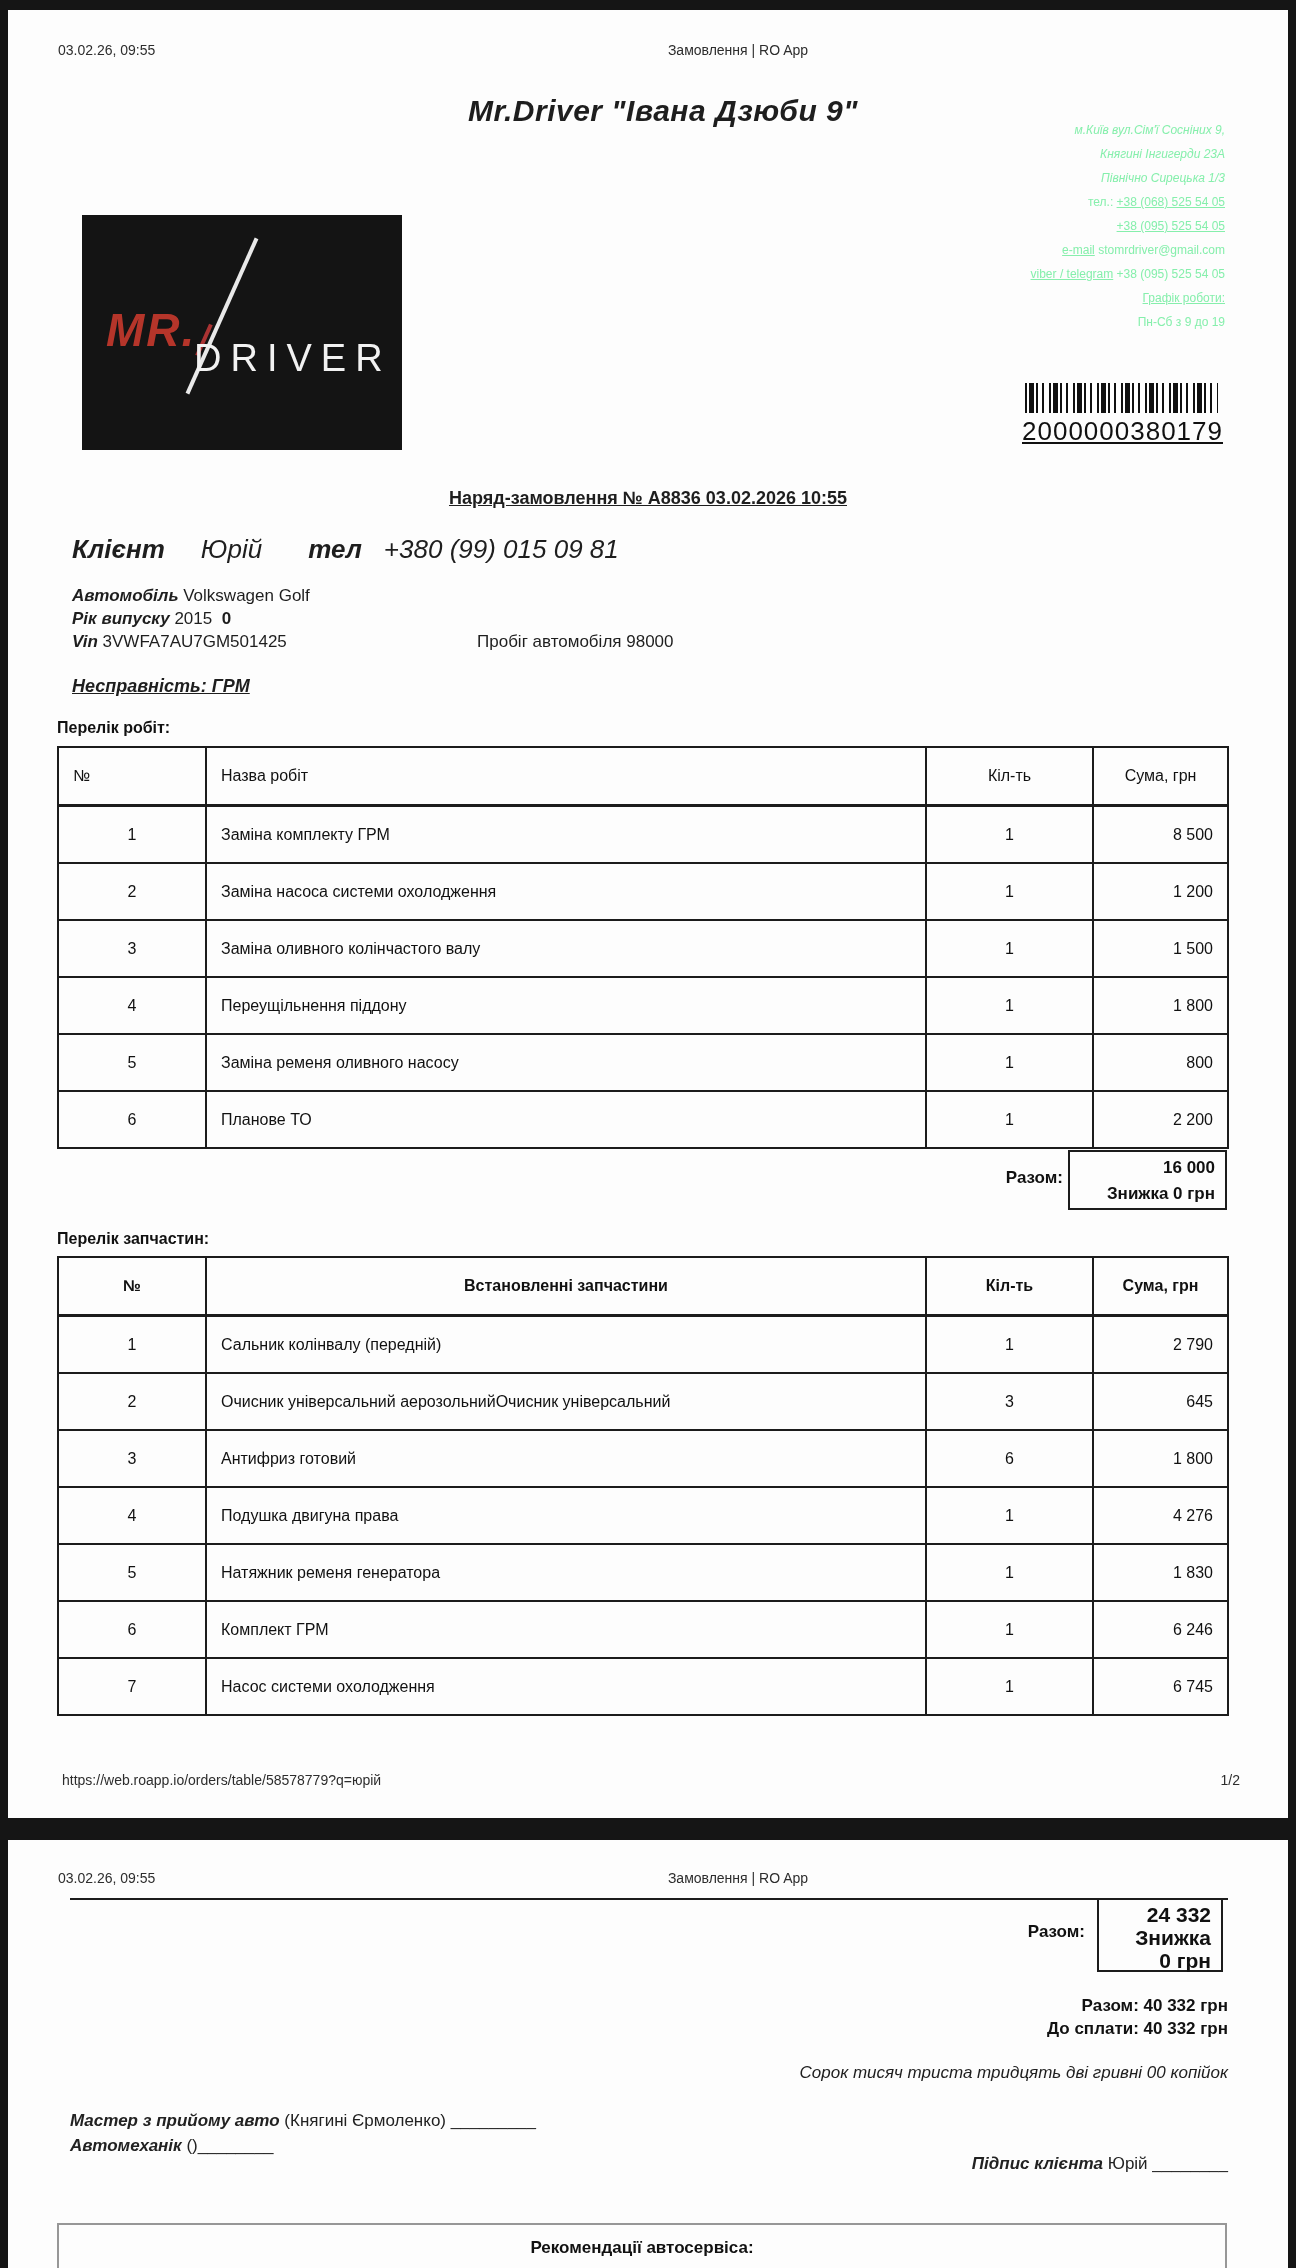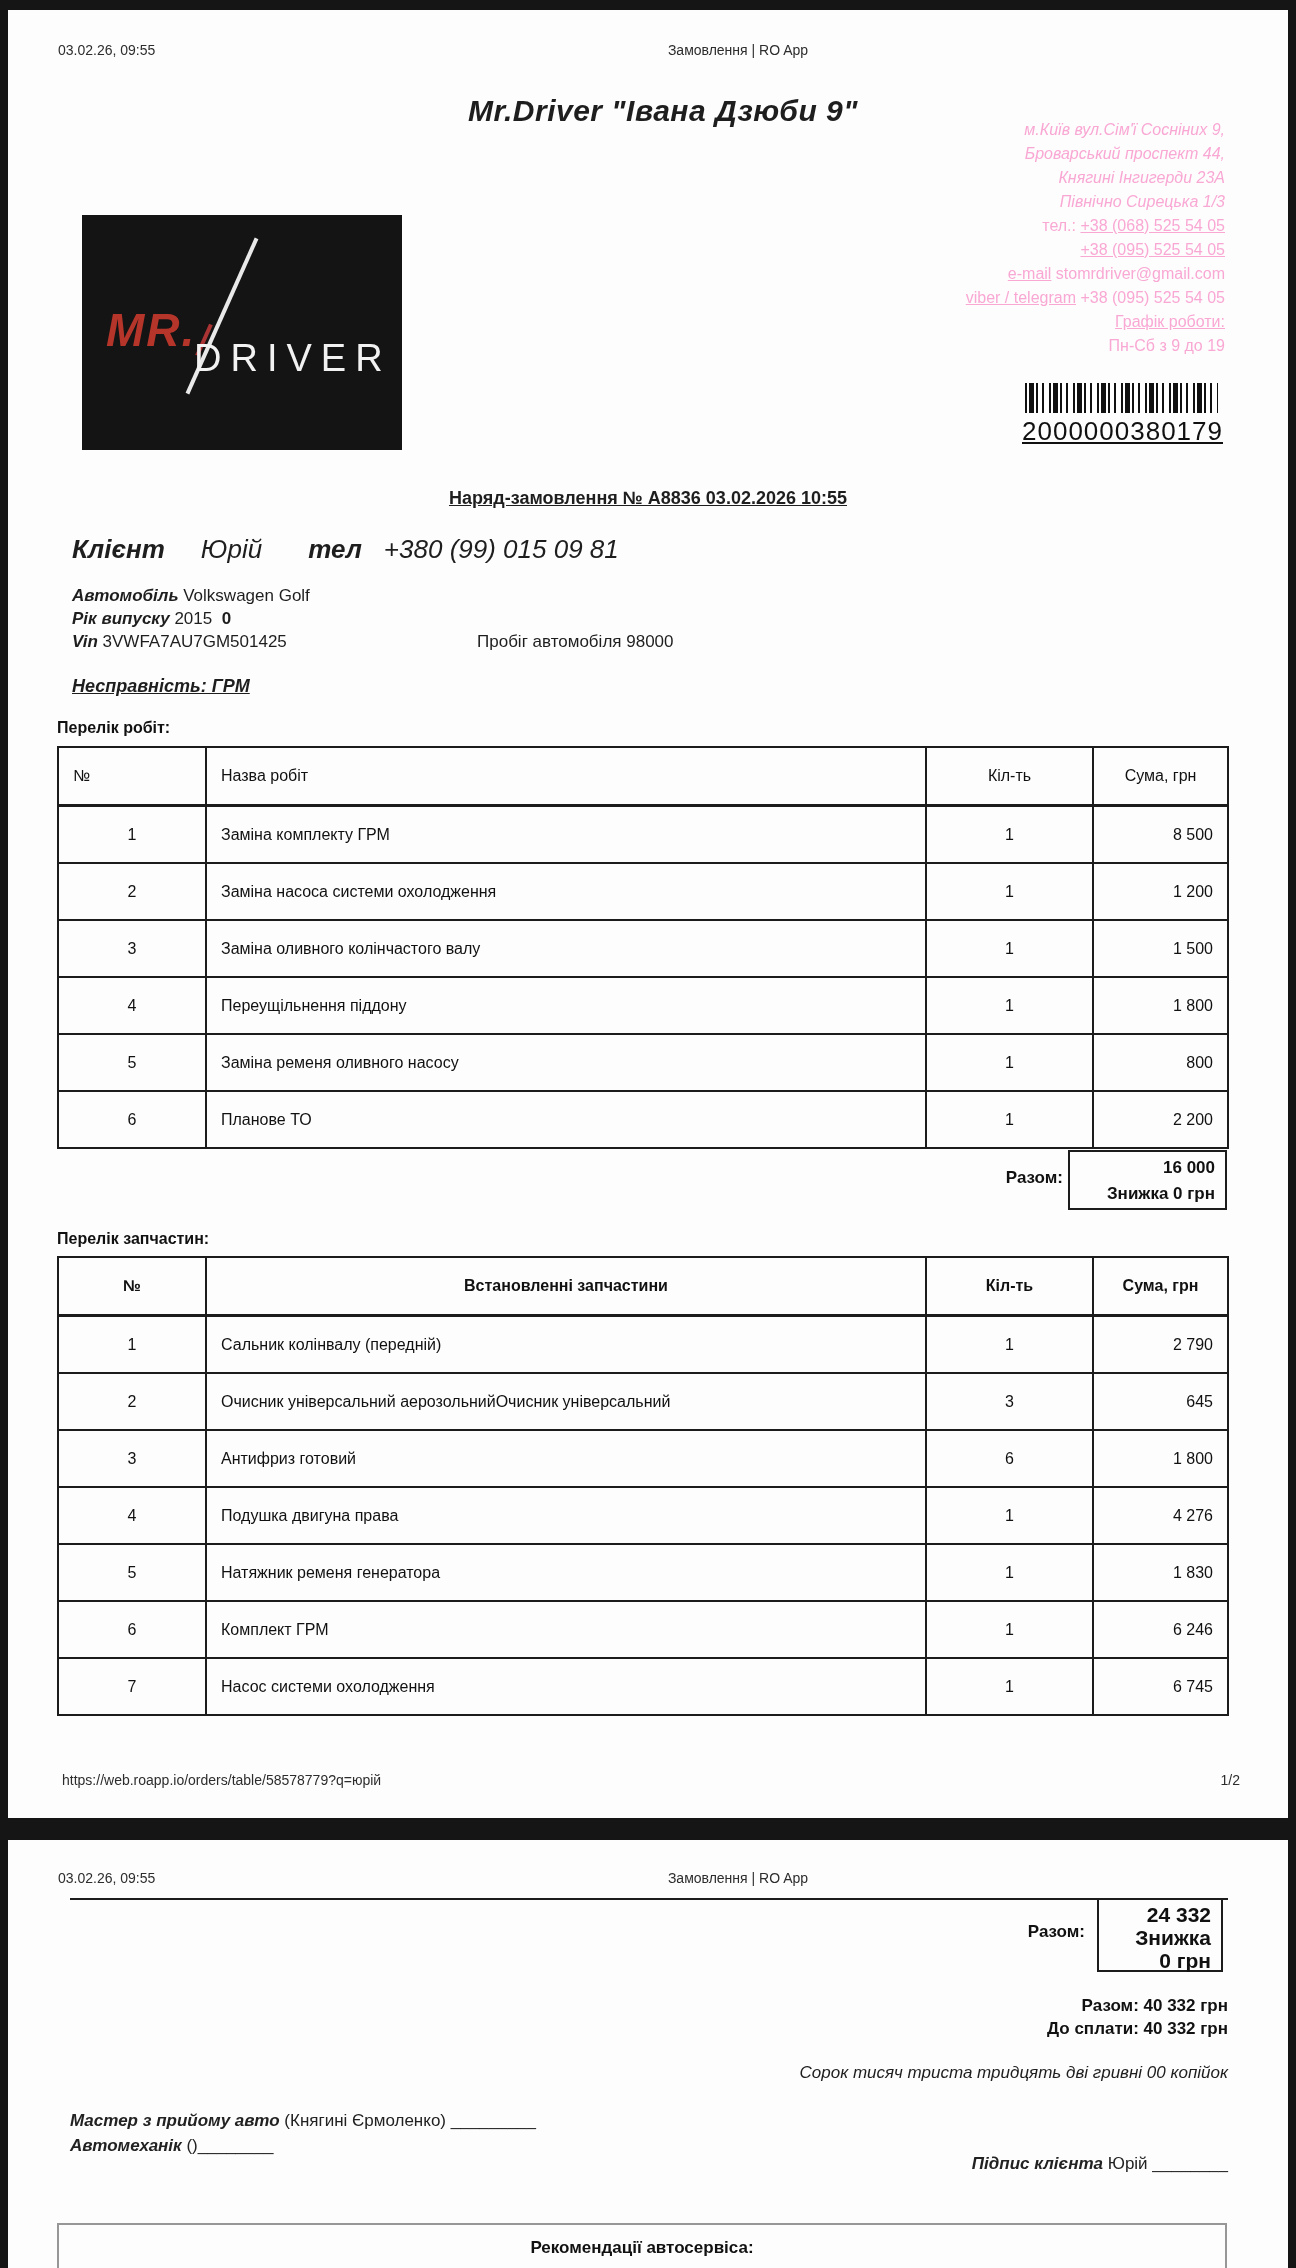--- a/index.html
+++ b/index.html
@@ -11,21 +11,21 @@
   .b{font-weight:bold;}
   .u{text-decoration:underline;}
   .right{text-align:right;}
   .center{text-align:center;}
 
   
   .meta{font-size:14px;color:#2d2d2d;}
 
   
   #company-title{font-size:30px;font-weight:bold;font-style:italic;letter-spacing:.5px;}
-  .addr{font-size:16px;line-height:24px;color:#f9a8d4;}
+  .addr{font-size:12px;line-height:24px;color:#86efac;}
 
   
   #logo{background:#141414;overflow:hidden;}
   #logo .mr{position:absolute;left:24px;top:88px;font-size:46px;font-weight:bold;font-style:italic;
             color:#b5352a;letter-spacing:2px;}
   #logo .drv{position:absolute;left:112px;top:122px;font-size:38px;color:#f2f2f2;letter-spacing:9px;}
   #logo .slash{position:absolute;left:138px;top:16px;width:4px;height:170px;background:#e9e9e9;
                transform:rotate(24deg);}
   #logo .slash-red{position:absolute;left:120px;top:108px;width:4px;height:34px;background:#a33;
                transform:rotate(24deg);}
@@ -69,21 +69,20 @@
 
   <div class="page" style="top:10px;height:1808px;"></div>
 
   <div class="abs meta" style="left:58px;top:42px;">03.02.26, 09:55</div>
   <div class="abs meta" style="left:588px;top:42px;width:300px;text-align:center;">Замовлення | RO App</div>
 
   <div class="abs" id="company-title" style="left:288px;top:94px;width:750px;text-align:center;">Mr.Driver "Івана Дзюби 9"</div>
 
   <div class="abs addr right" style="left:725px;top:118px;width:500px;">
     <div class="it">м.Київ вул.Сім'ї Сосніних 9,</div>
-    <div class="it">Броварський проспект 44,</div>
     <div class="it">Княгині Інгигерди 23А</div>
     <div class="it">Північно Сирецька 1/3</div>
     <div><span>тел.:</span> <span class="u">+38 (068) 525 54 05</span></div>
     <div><span class="u">+38 (095) 525 54 05</span></div>
     <div><span class="u">e-mail</span> <span>stomrdriver@gmail.com</span></div>
     <div><span class="u">viber / telegram</span> <span>+38 (095) 525 54 05</span></div>
     <div><span class="u">Графік роботи:</span></div>
     <div>Пн-Сб з 9 до 19</div>
   </div>
 

